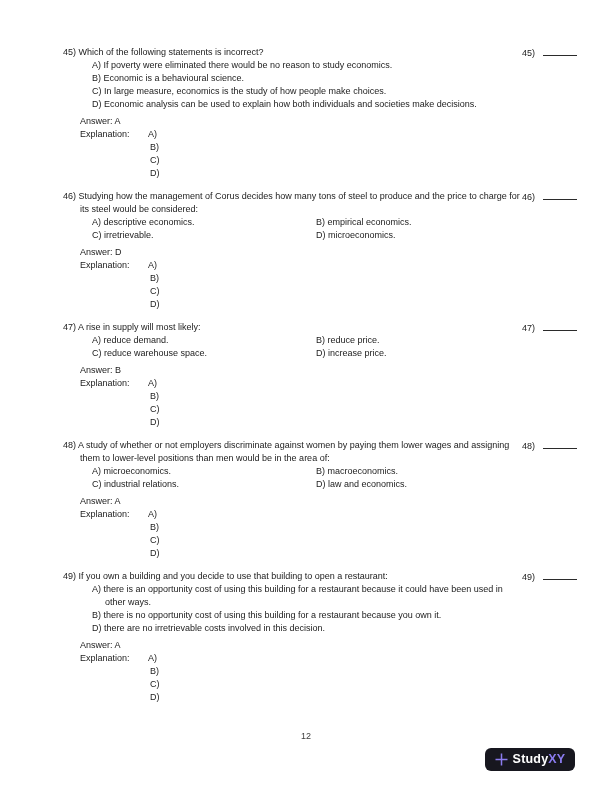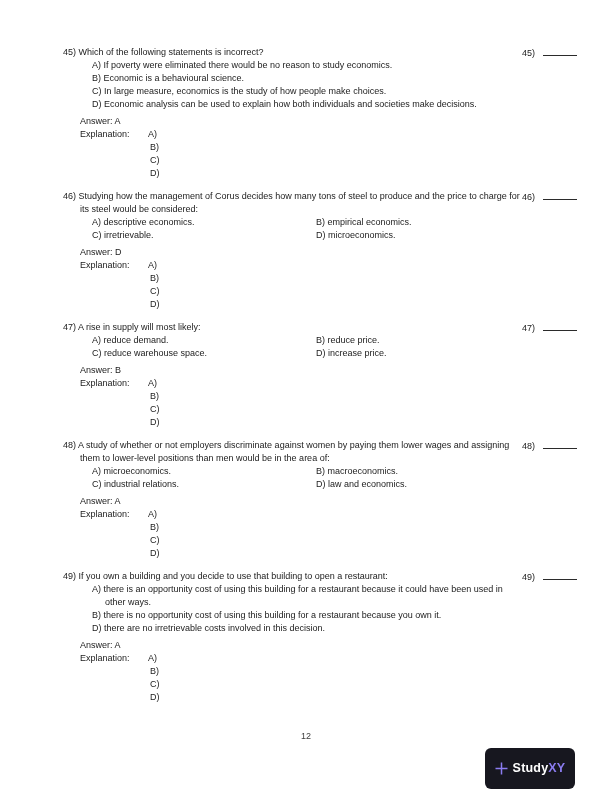--- a/index.html
+++ b/index.html
@@ -79,21 +79,21 @@
     width: 612px;
     text-align: center;
     color: #3d3d3d;
     font-size: 9px;
   }
   .brand-badge {
     position: absolute;
     left: 485px;
     top: 748px;
     width: 90px;
-    height: 41px;
+    height: 23px;
     background: var(--badge-bg, #17171f);
     border-radius: 6px;
     display: flex;
     align-items: center;
     justify-content: center;
     gap: 5px;
   }
   .plus-icon svg {
     display: block;
   }

